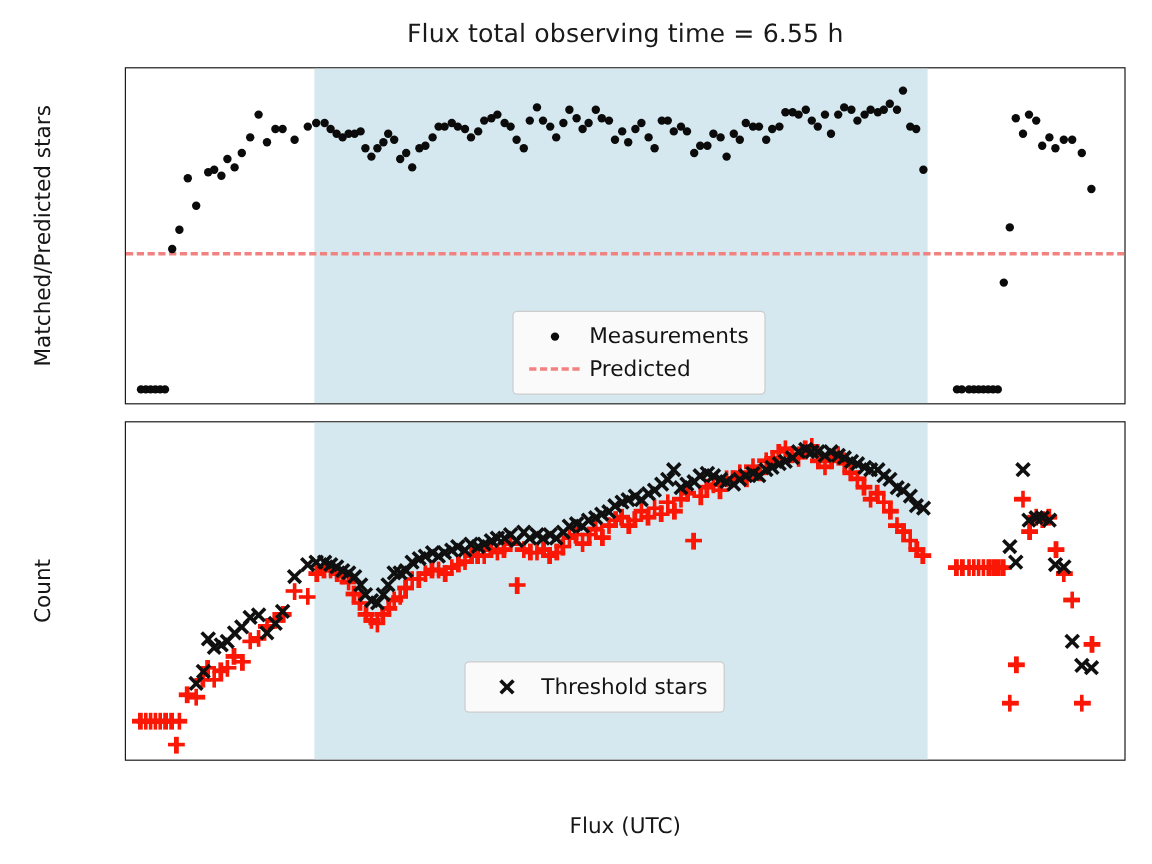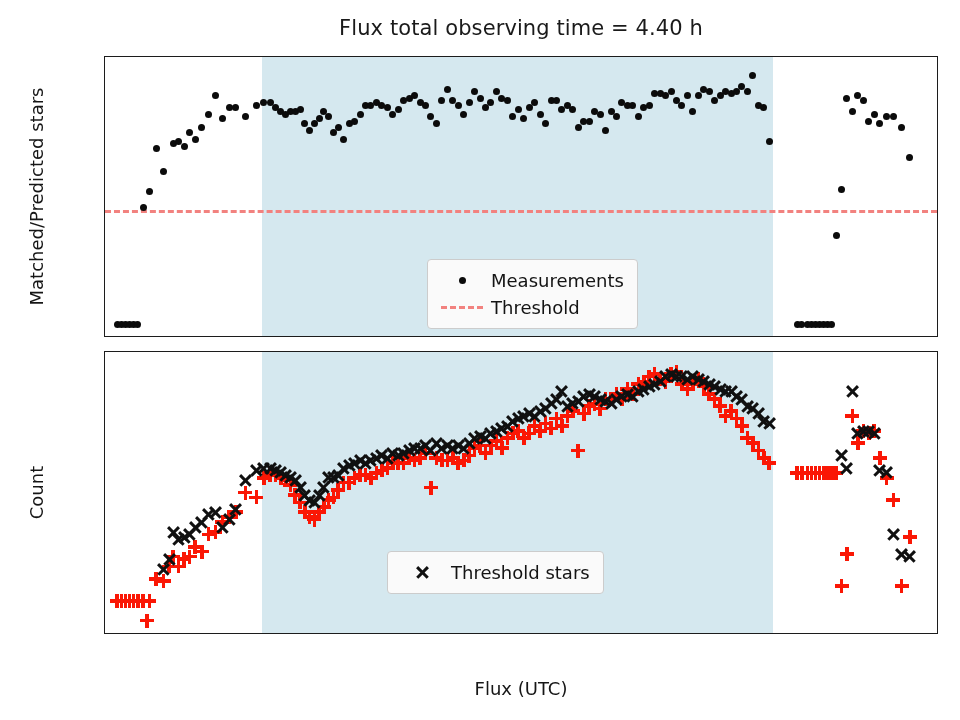--- a/index.html
+++ b/index.html
@@ -223,21 +223,21 @@
   #legend-bottom {
     left: 387px;
     top: 551px;
   }
 </style>
 </head>
 <body>
 
 <div id="figure">
 
-  <div class="fig-title">Flux total observing time = 4.40 h</div>
+  <div class="fig-title">Flux total observing time = 6.55 h</div>
 
   <div class="ylabel" id="ylabel-top">Matched/Predicted stars</div>
 
   <div class="ylabel" id="ylabel-bottom">Count</div>
 
   <div id="xlabel">Flux (UTC)</div>
 
   <div class="axes" id="axes-top">
     <div class="plotarea" id="plot-top">
         <div class="span-shade" style="left: 156.852px; width: 511.475px;"></div>
@@ -683,21 +683,21 @@
     <div class="legend-row">
       <span class="legend-key">
           <i class="key-dot"></i>
         </span>
       <span class="legend-label">Measurements</span>
     </div>
     <div class="legend-row">
       <span class="legend-key">
           <i class="key-dash"></i>
         </span>
-      <span class="legend-label">Threshold</span>
+      <span class="legend-label">Predicted</span>
     </div>
   </div>
 
   <div class="legend" id="legend-bottom">
     <div class="legend-row">
       <span class="legend-key">
           <i class="key-x"></i>
         </span>
       <span class="legend-label">Threshold stars</span>
     </div>

